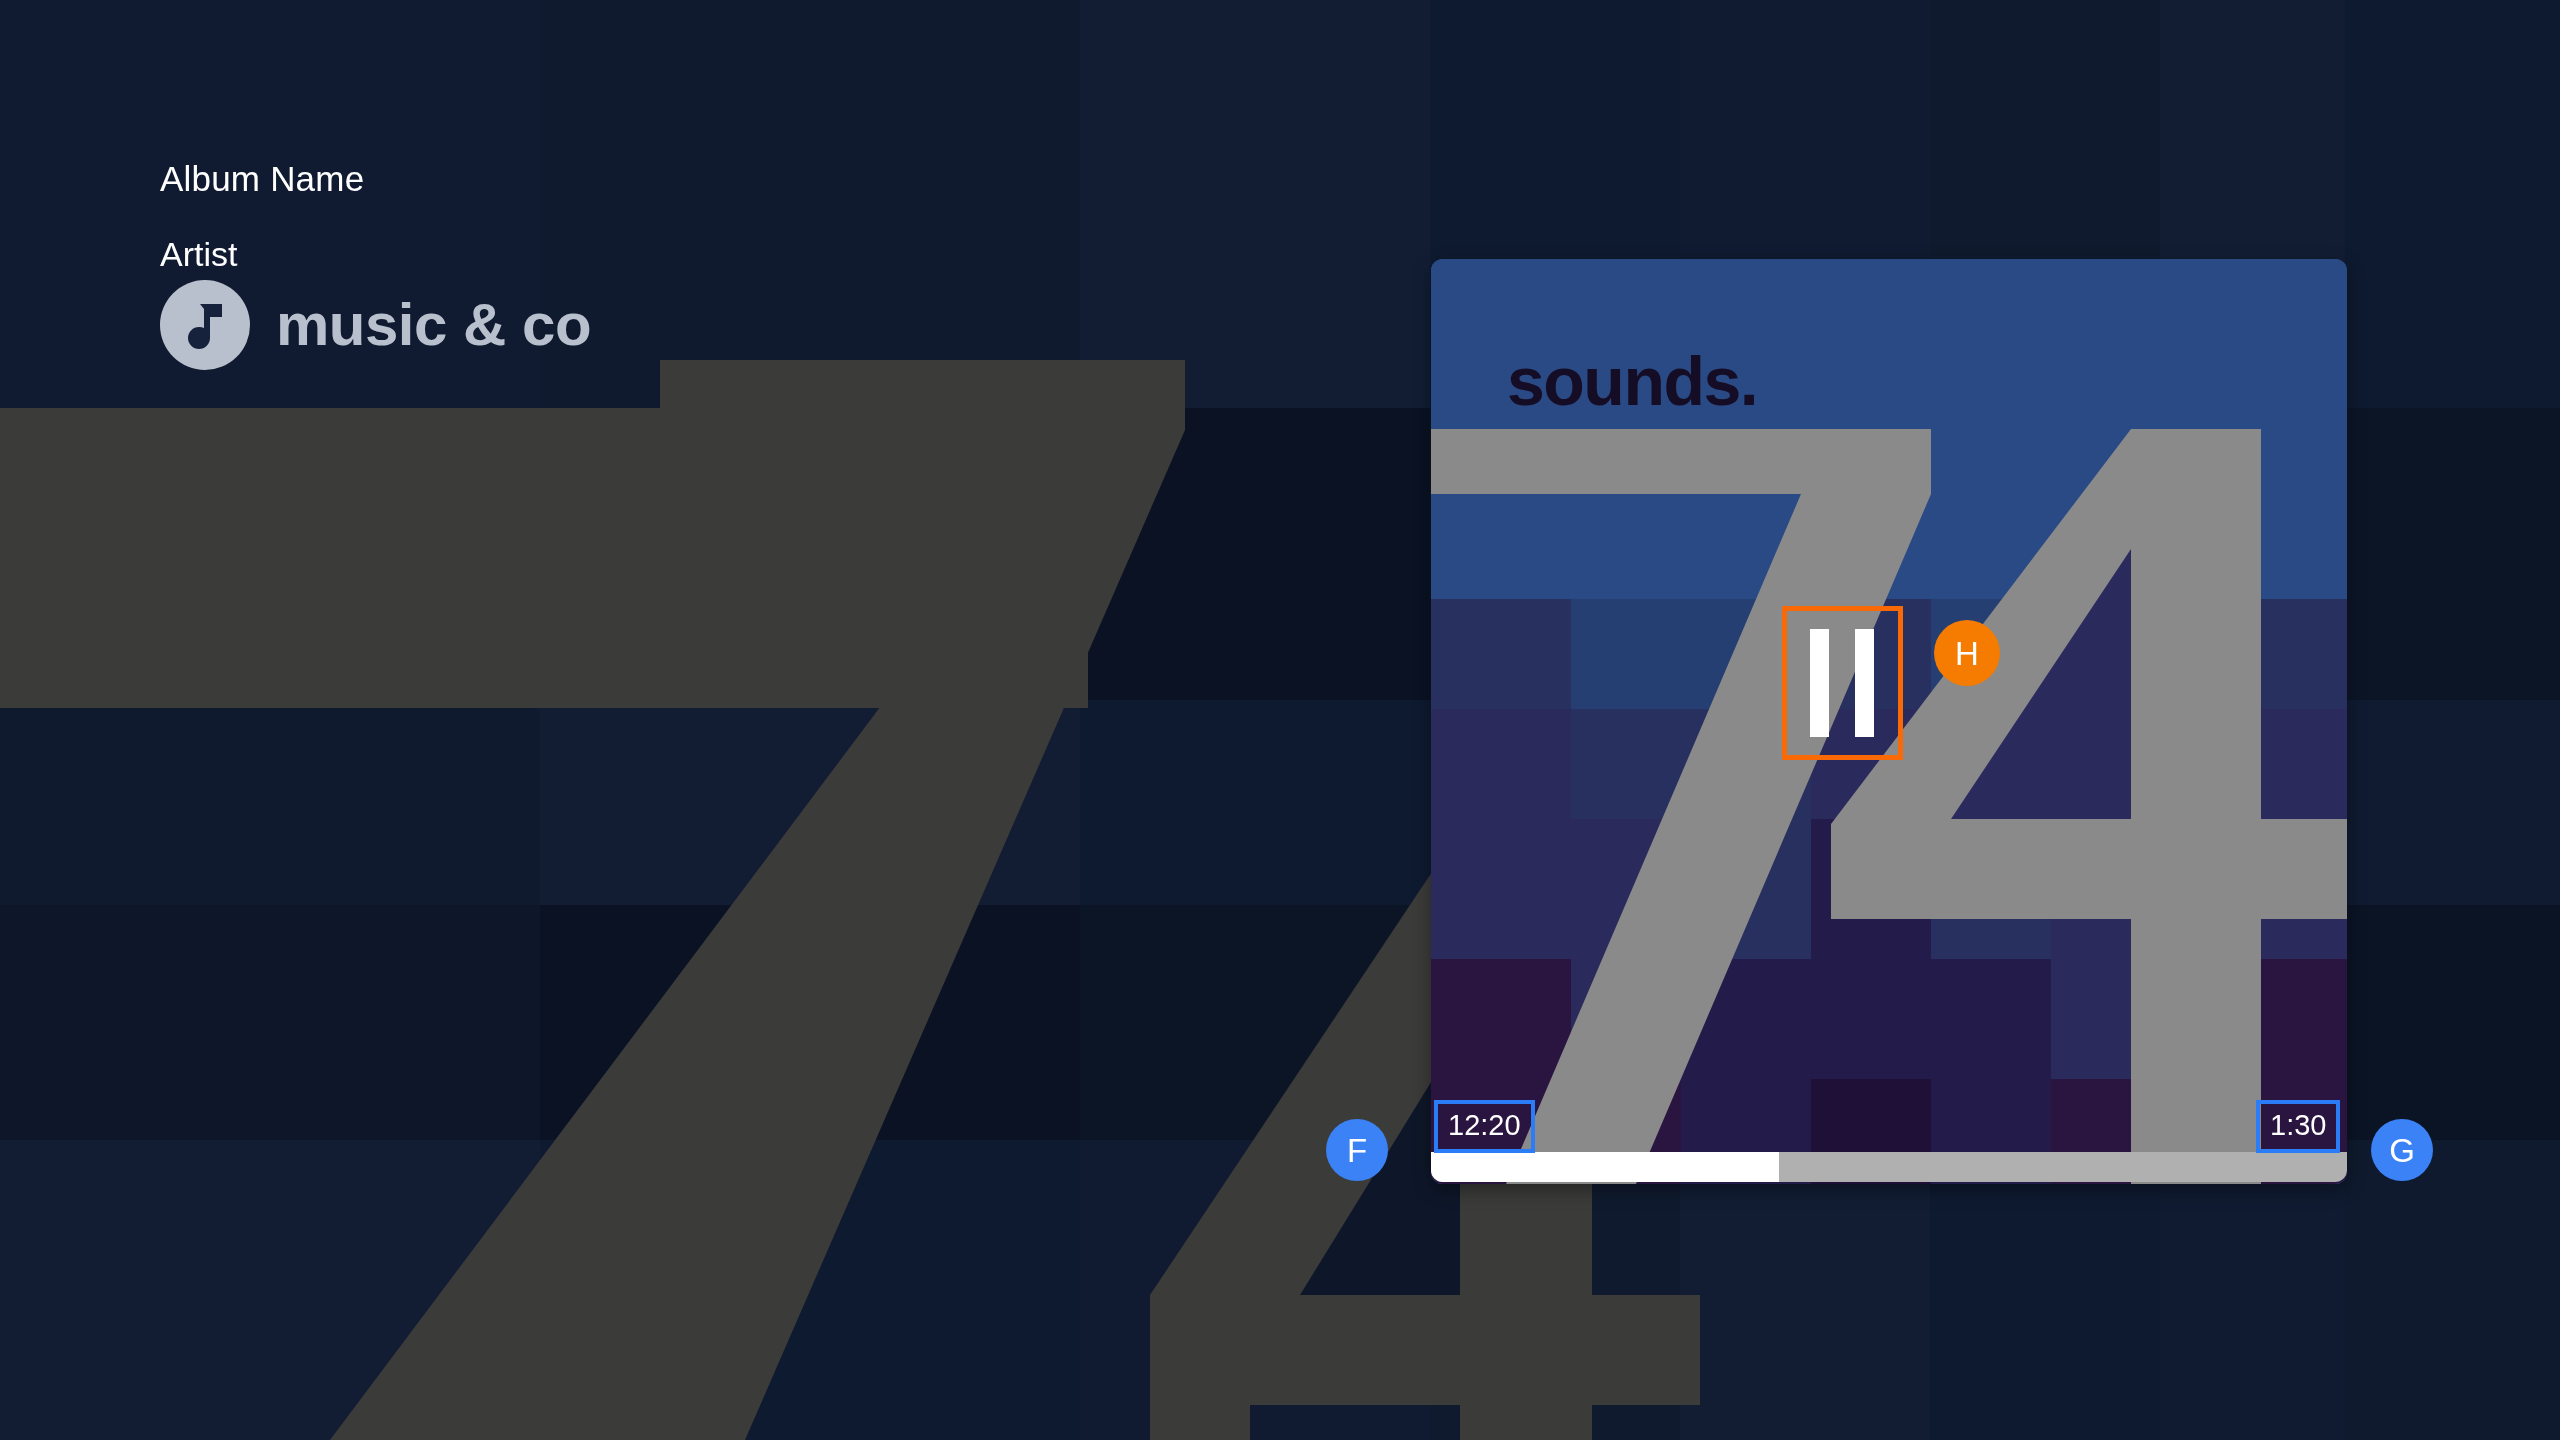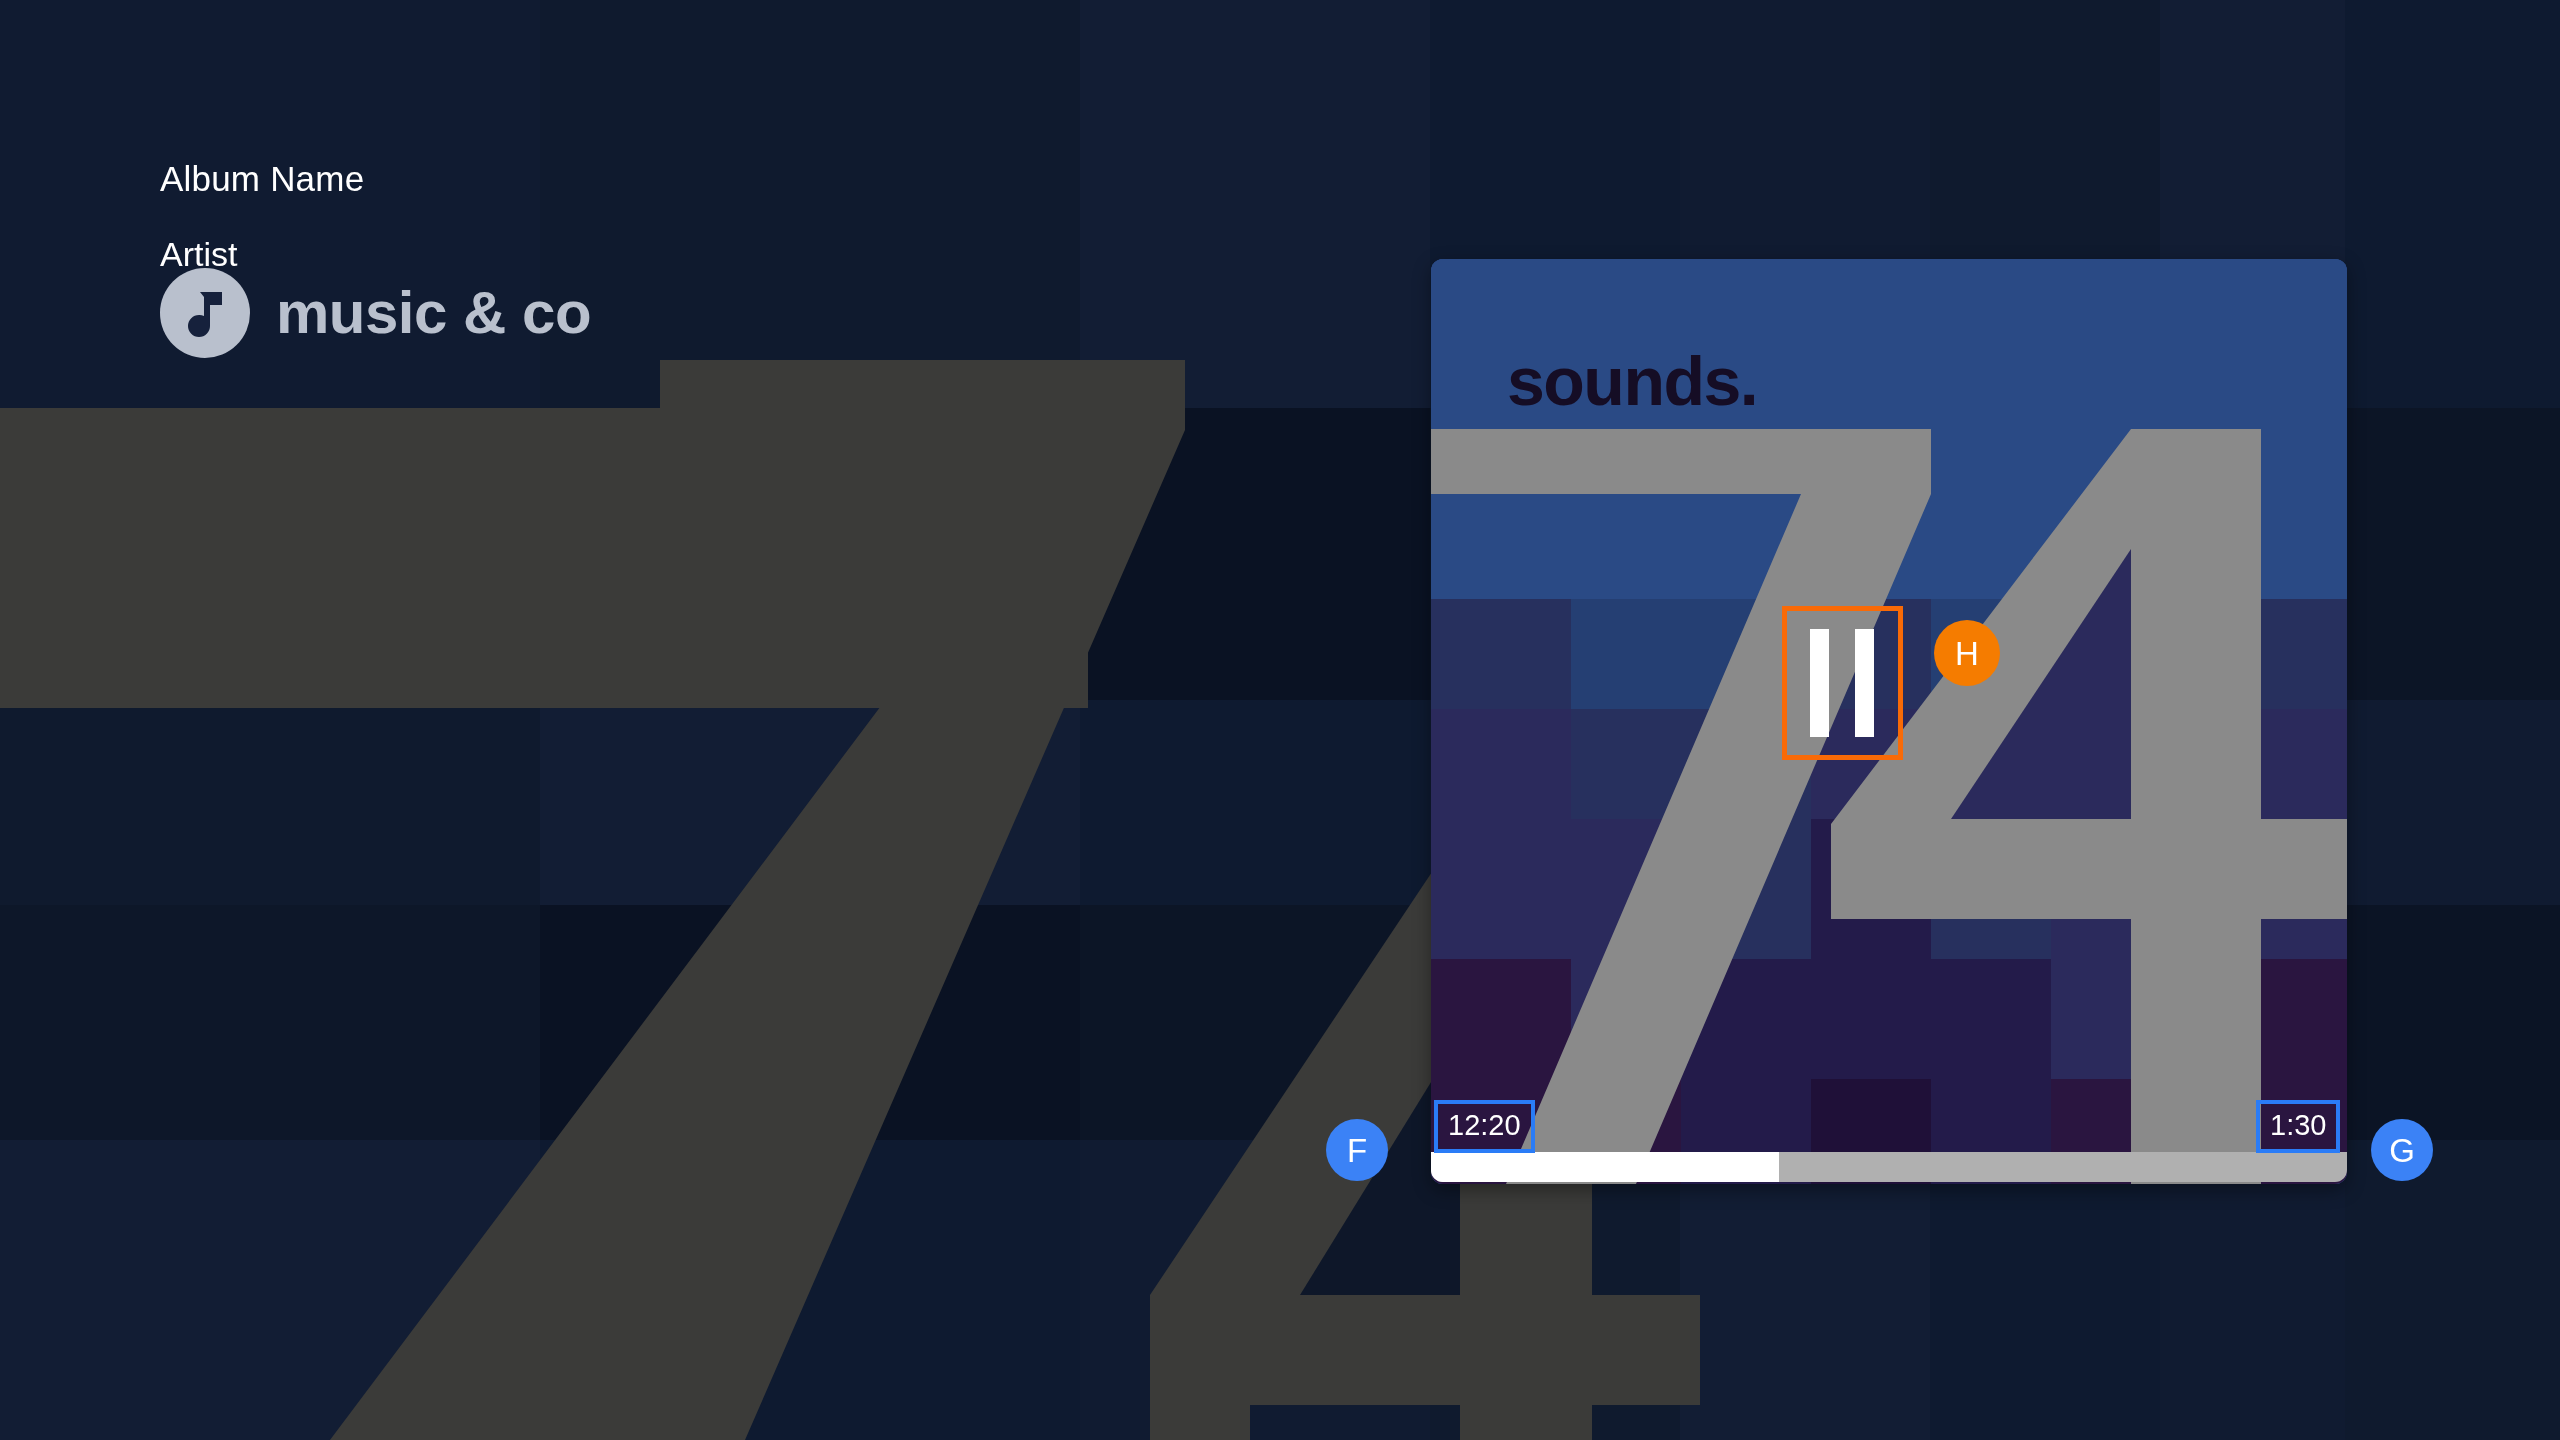--- a/index.html
+++ b/index.html
@@ -41,21 +41,21 @@
   #song-name{
     font-size:74px; font-weight:400; letter-spacing:-.5px;
     line-height:1.12; margin-top:22px; color:#ffffff; white-space:nowrap;
   }
   #artist-name{
     font-size:34px; font-weight:400; margin-top:36px; color:#ffffff;
   }
 
   
   #brand{
-    position:absolute; left:160px; top:268px; z-index:5;
+    position:absolute; left:160px; top:280px; z-index:5;
     display:flex; align-items:center; gap:26px;
   }
   #brand-mark{ width:90px; height:90px; display:block; }
   #brand-name{
     font-size:60px; font-weight:700; color:#b9c0cd;
     letter-spacing:-.5px; line-height:1;
   }
 
   
   #album-card{

